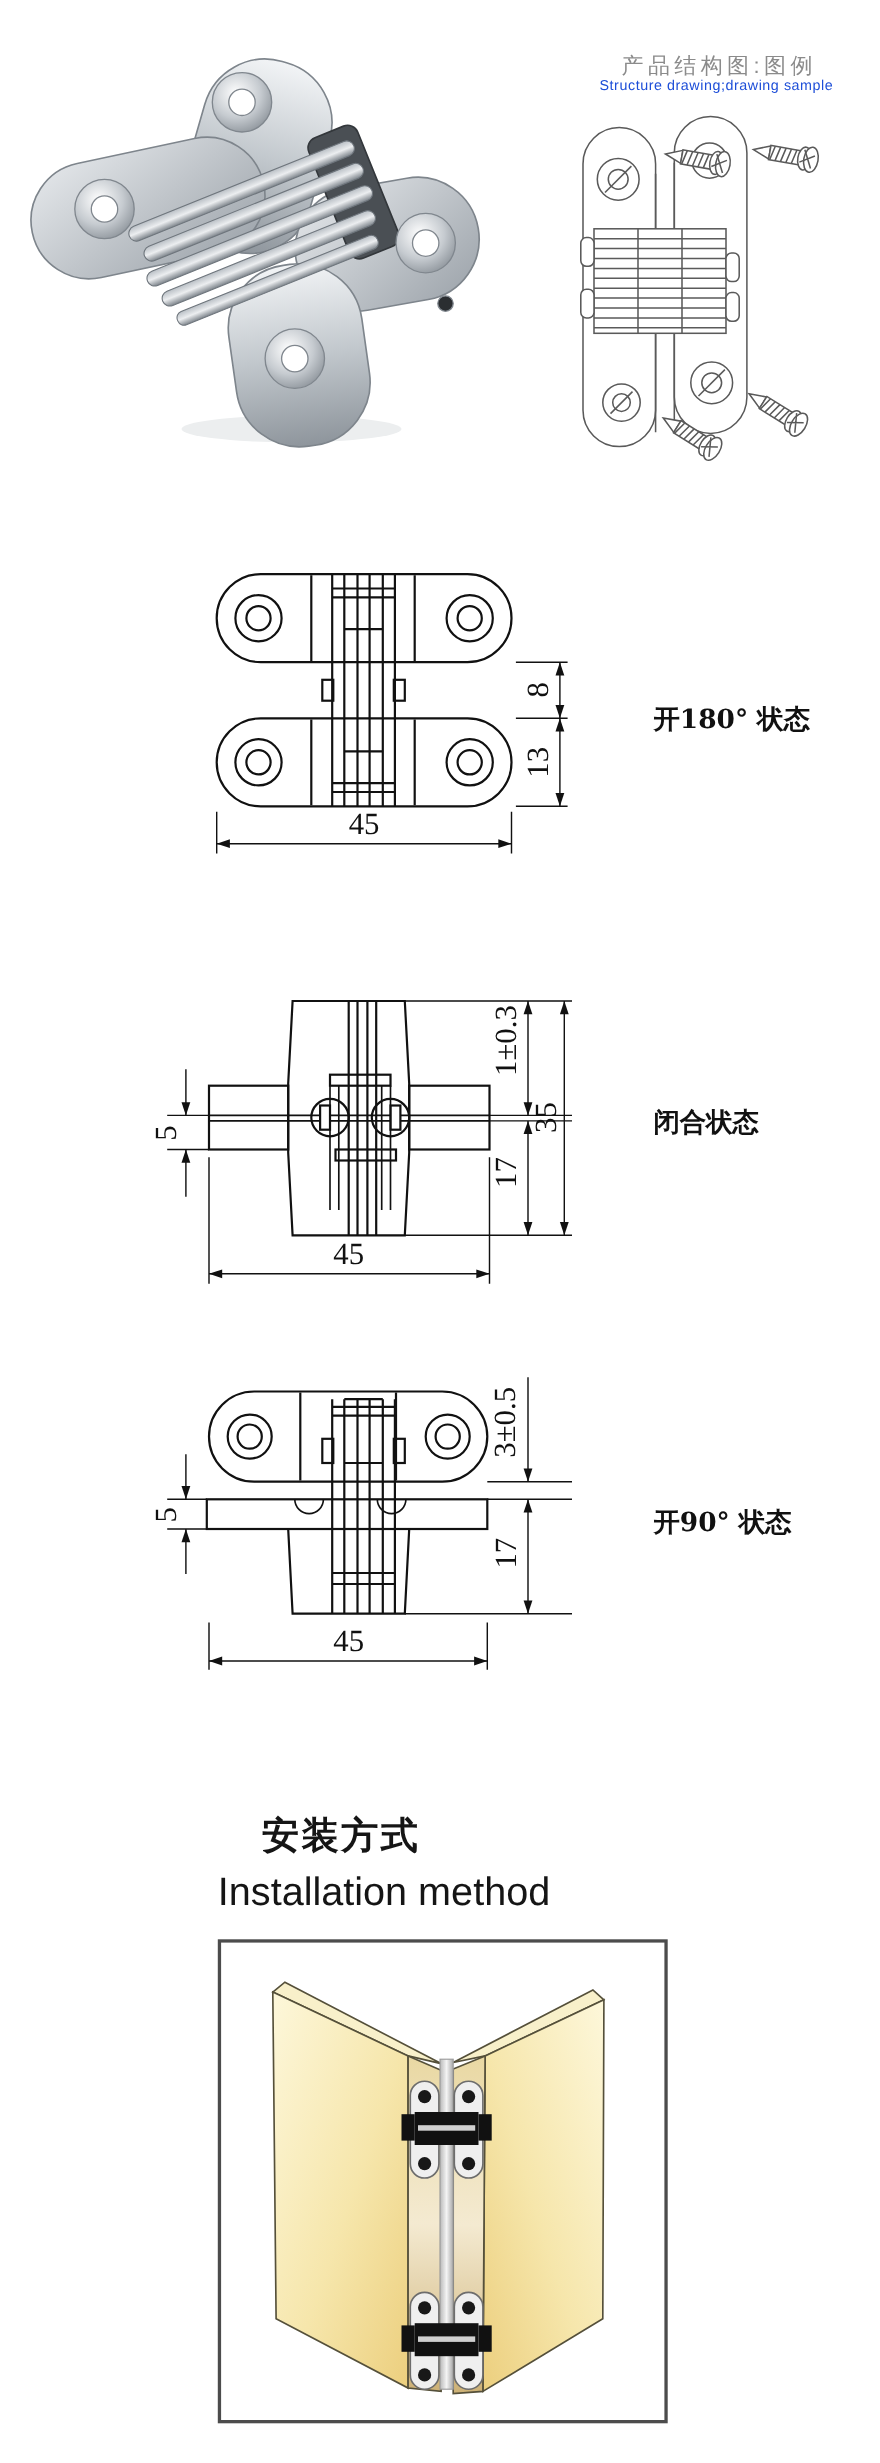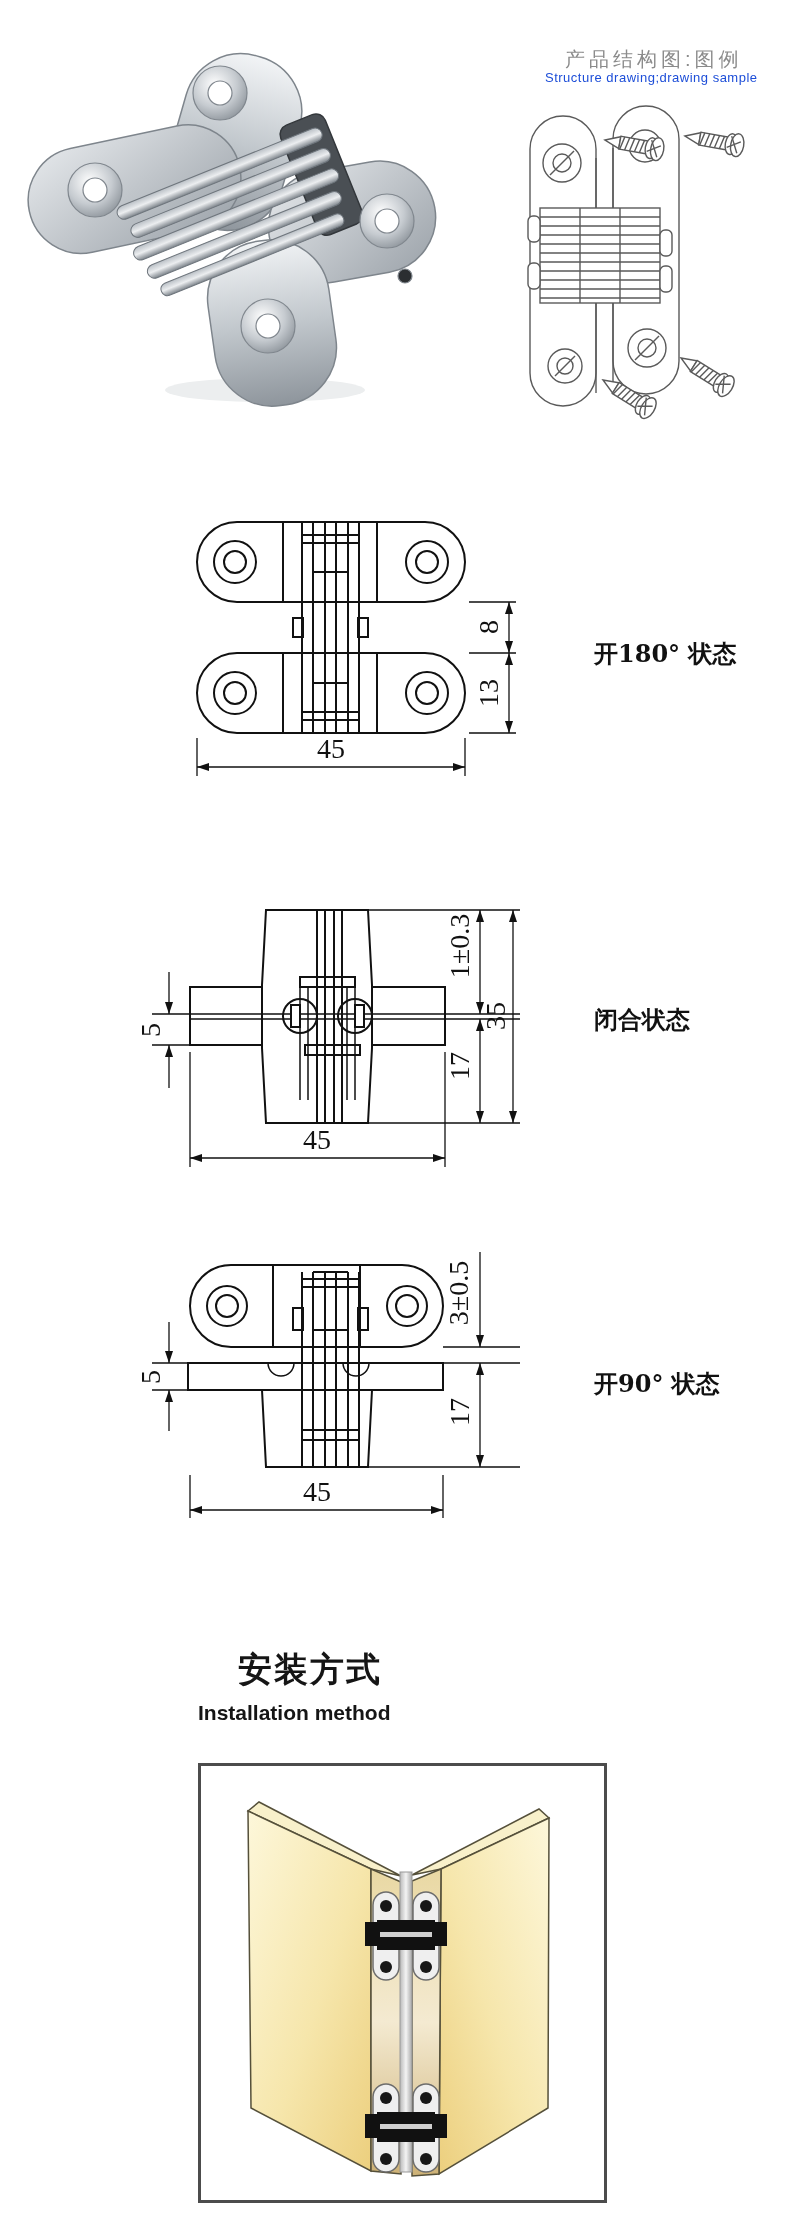--- a/index.html
+++ b/index.html
@@ -2,21 +2,21 @@
 <html><head>
 <meta charset="utf-8">
 <style>
   html,body{margin:0;padding:0;background:#fff;}
   body{width:800px;height:2239px;position:relative;overflow:hidden;
        font-family:"Liberation Sans",sans-serif;color:#1a1a1a;}
   .abs{position:absolute;}
   .legend-zh{left:545px;top:46px;font-size:20px;color:#8b8b8b;letter-spacing:4px;white-space:nowrap;margin-left:20px;}
   .legend-en{left:545px;top:70px;font-size:13px;color:#1d4ed8;letter-spacing:.5px;white-space:nowrap;}
   .install-zh{left:198px;top:1652px;font-size:34px;font-weight:bold;color:#151515;letter-spacing:2px;line-height:1;margin-left:40px;}
-  .install-en{left:198px;top:1702px;font-size:21px;font-weight:bold;color:#151515;line-height:1;letter-spacing:0;}
+  .install-en{left:198px;top:1702px;font-size:36px;font-weight:normal;color:#151515;line-height:1;letter-spacing:0;}
   .install-box{left:198px;top:1763px;width:409px;height:440px;border:3px solid #4c4c4c;background:#fff;box-sizing:border-box;}
   svg text.dim{font-family:"Liberation Serif","DejaVu Serif",serif;font-size:28px;fill:#111;}
   svg text.cjk{font-family:"DejaVu Serif",serif;font-size:24px;font-weight:bold;fill:#111;}
 </style>
 </head>
 <body>
 
 <svg class="abs" style="left:15px;top:18px" width="425" height="392" viewBox="0 0 425 392">
   <defs>
     <linearGradient id="mA" x1="0" y1="0" x2="0" y2="1">

